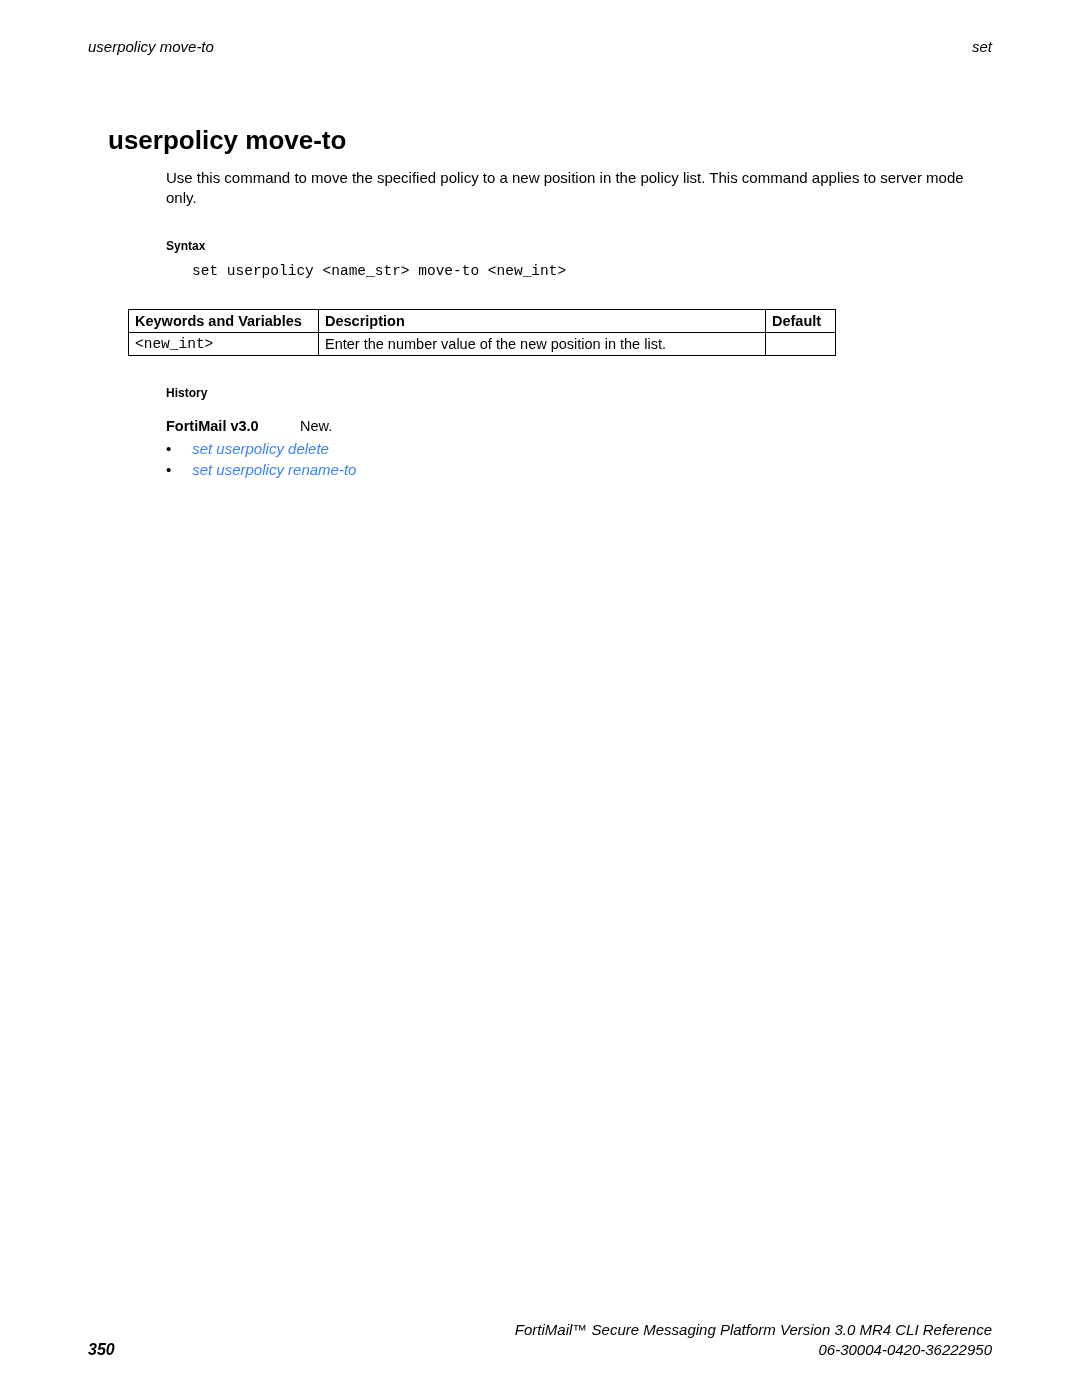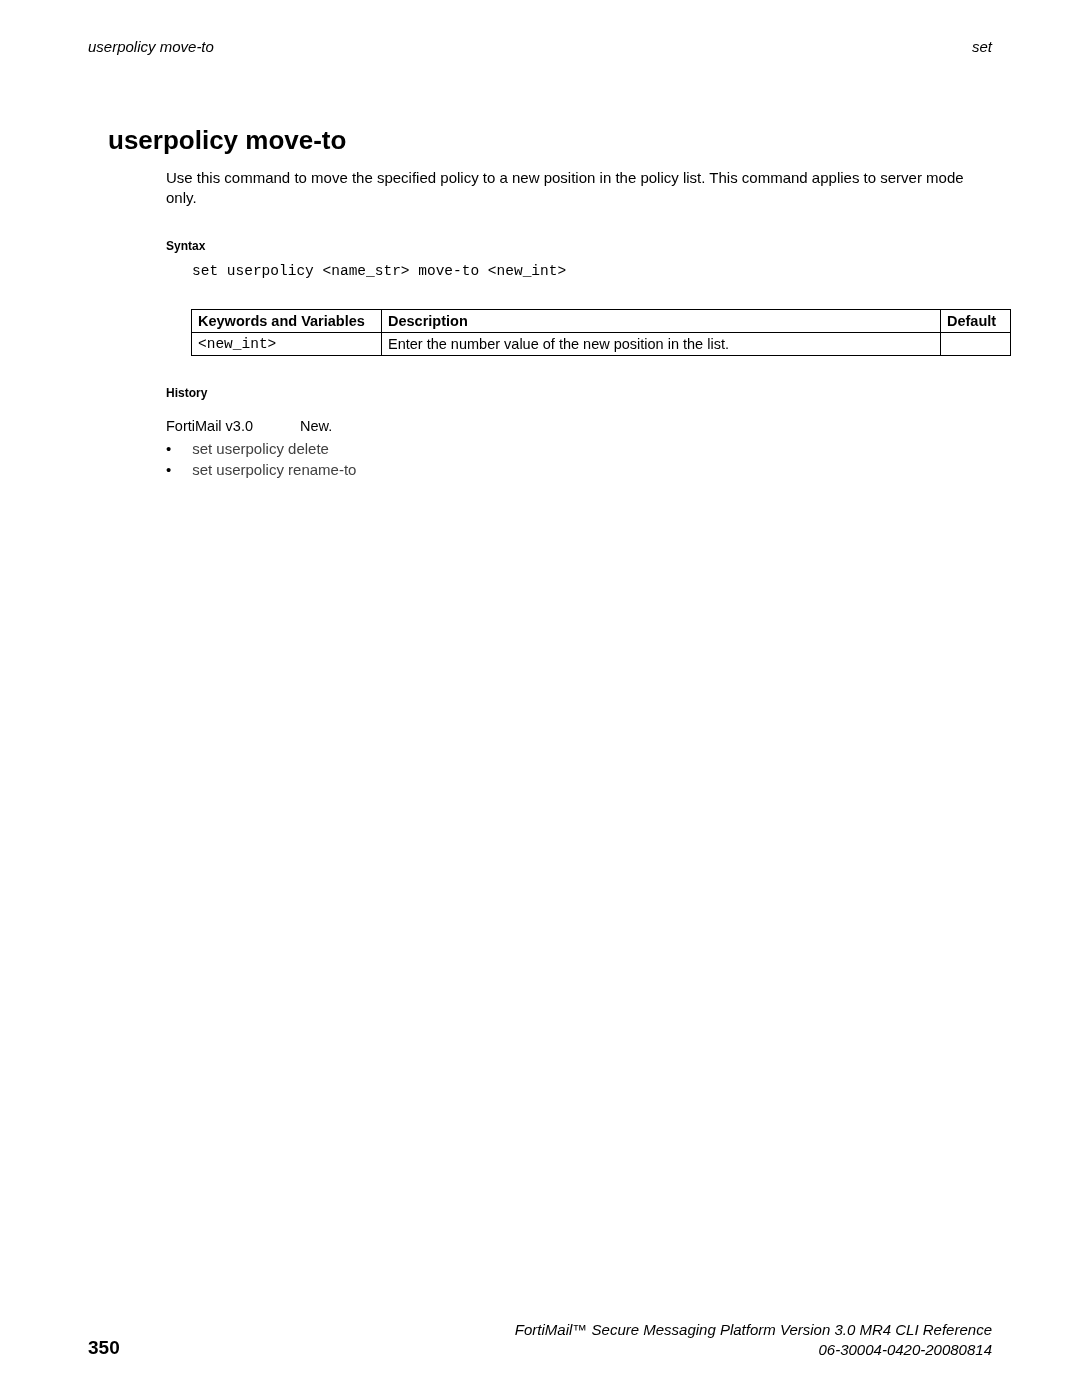--- a/index.html
+++ b/index.html
@@ -45,24 +45,24 @@
       margin-left: 78px;
       margin-top: 30px;
       margin-bottom: 10px;
     }
     .syntax-code {
       font-family: "Courier New", Courier, monospace;
       margin-left: 104px;
       font-size: 14.5px;
     }
     .params-table {
-      margin-left: 103px;
+      margin-left: 40px;
       margin-top: 30px;
       border-collapse: collapse;
-      width: 820px;
+      width: 708px;
     }
     .params-table th,
     .params-table td {
       border: 1px solid #000;
       text-align: left;
       padding: 3px 6px;
       font-size: 14.5px;
       vertical-align: top;
     }
     .params-table th {
@@ -76,53 +76,55 @@
     }
     .mono {
       font-family: "Courier New", Courier, monospace;
     }
     .history-row {
       margin-left: 78px;
       margin-top: 18px;
       font-size: 14.5px;
     }
     .history-version {
-      font-weight: normal;
+      font-weight: bold;
       display: inline-block;
       width: 130px;
     }
     .related-list {
       margin-left: 78px;
       margin-top: 6px;
       list-style: none;
     }
     .related-list li {
       margin-bottom: 4px;
       font-size: 15px;
     }
     .bullet {
       display: inline-block;
       width: 22px;
       color: #000;
     }
     .link {
-      color: #404040;
+      color: #3b82f6;
+      font-style: italic;
     }
     .page-footer {
       position: absolute;
       bottom: 38px;
       left: 88px;
       right: 88px;
       display: flex;
       justify-content: space-between;
       align-items: flex-end;
     }
     .footer-page {
       font-weight: bold;
-      font-size: 19px;
+      font-style: italic;
+      font-size: 16px;
     }
     .footer-right {
       text-align: right;
       font-style: italic;
       font-size: 15px;
       line-height: 1.3;
     }
   </style>
 </head>
 <body>
@@ -174,15 +176,15 @@
       <span class="link">set userpolicy rename-to</span>
     </li>
   </ul>
 
 </div>
 
 <div class="page-footer">
   <div class="footer-page">350</div>
   <div class="footer-right">
     <div>FortiMail™ Secure Messaging Platform Version 3.0 MR4 CLI Reference</div>
-    <div>06-30004-0420-20080814</div>
+    <div>06-30004-0420-36222950</div>
   </div>
 </div>
 
 </body></html>

